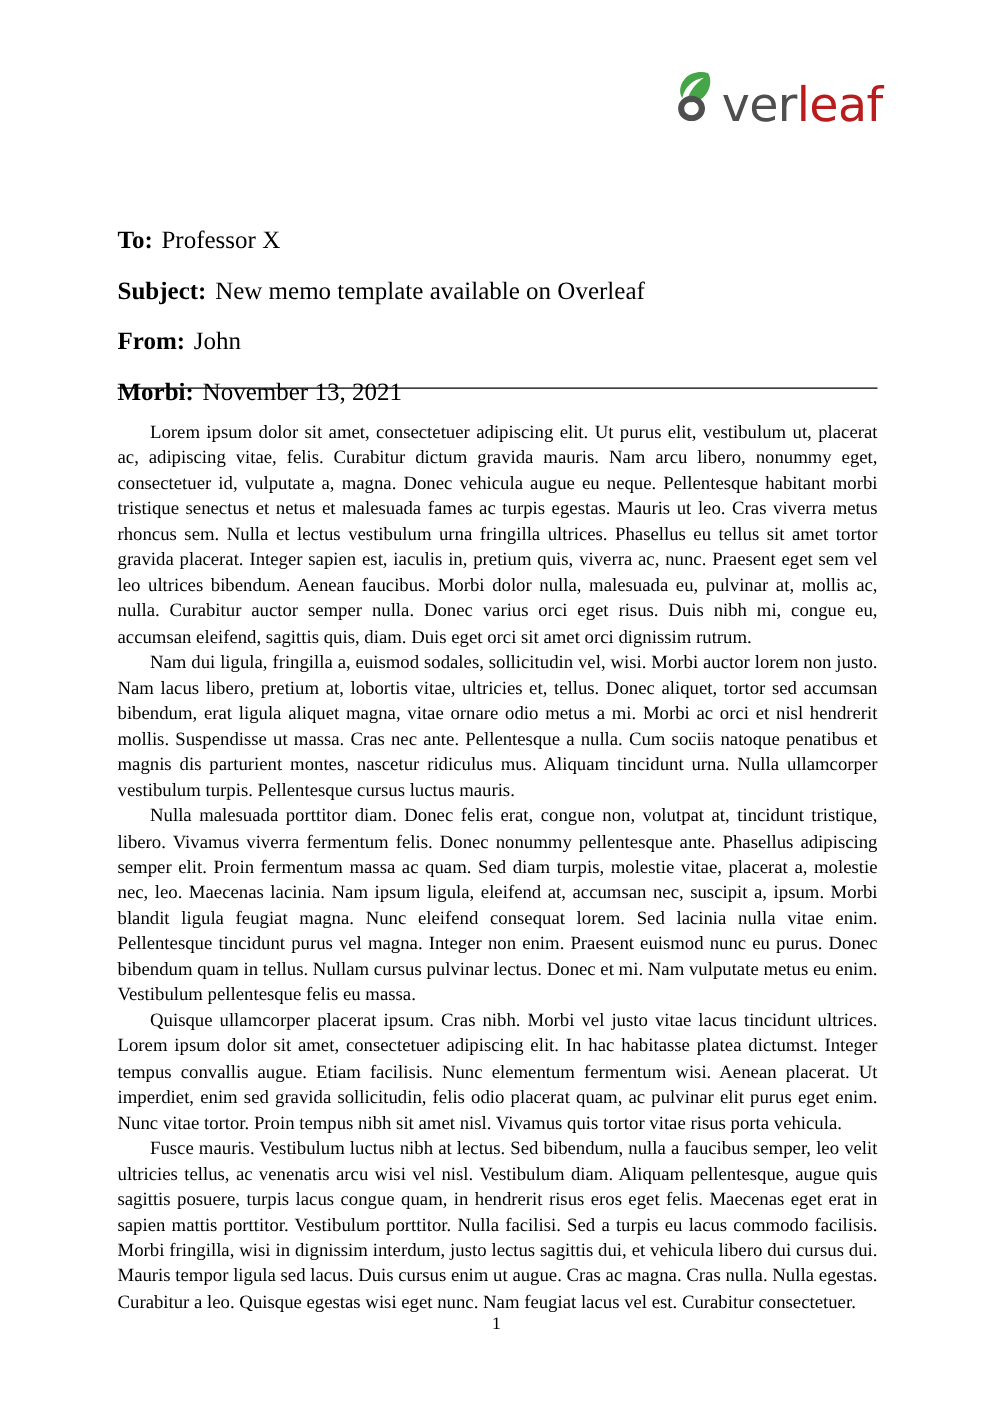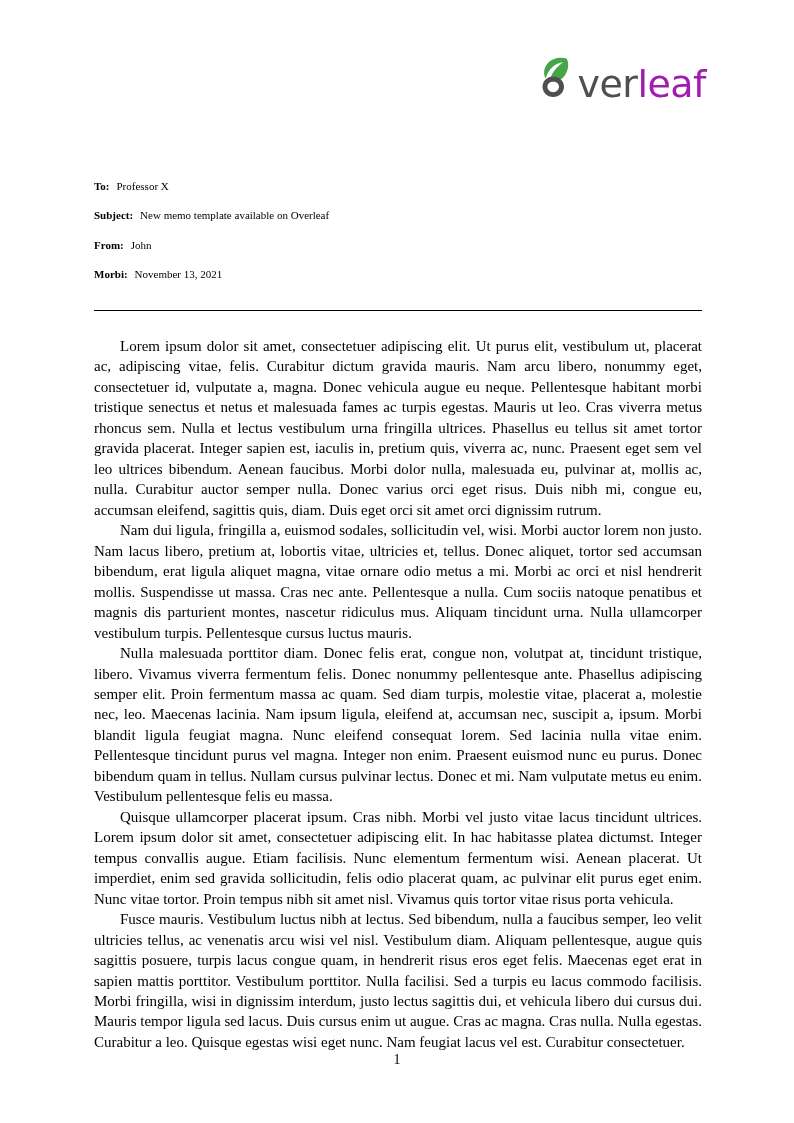--- a/index.html
+++ b/index.html
@@ -40,35 +40,35 @@
     position: relative;
     width: 40px;
     height: 42px;
     margin-right: 1px;
   }
   .logo-dark {
     color: #4f4f4f;
     font-weight: 400;
   }
   .logo-green {
-    color: #a21caf;
+    color: #b91c1c;
     font-weight: 400;
   }
   
   .fields {
     position: absolute;
     left: 94px;
     top: 180px;
     width: 608px;
   }
   .field-row {
     display: flex;
     align-items: flex-start;
     margin-bottom: 15.5px;
-    font-size: 11px;
+    font-size: 20px;
     line-height: 1.25;
   }
   .field-label {
     font-weight: bold;
     margin-right: 7px;
     white-space: nowrap;
   }
   .field-value {
     font-weight: normal;
   }

